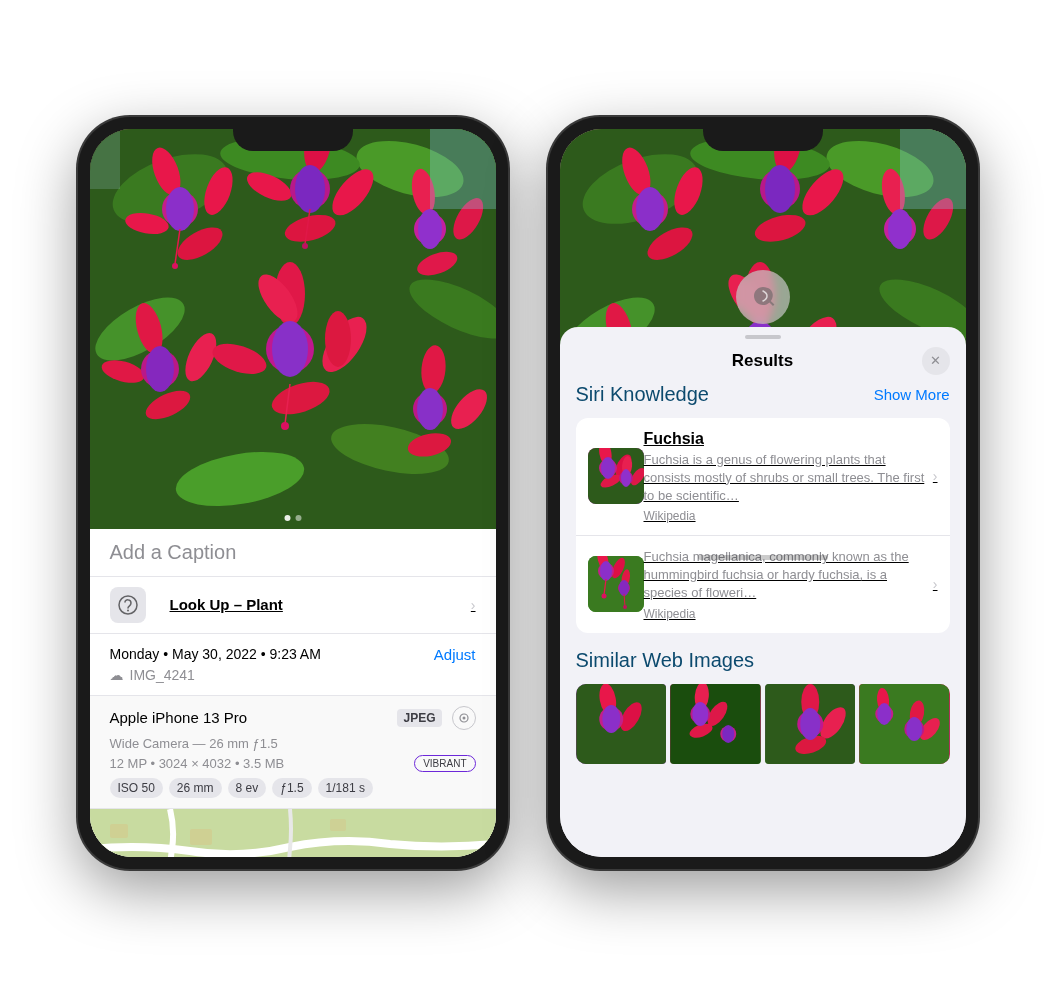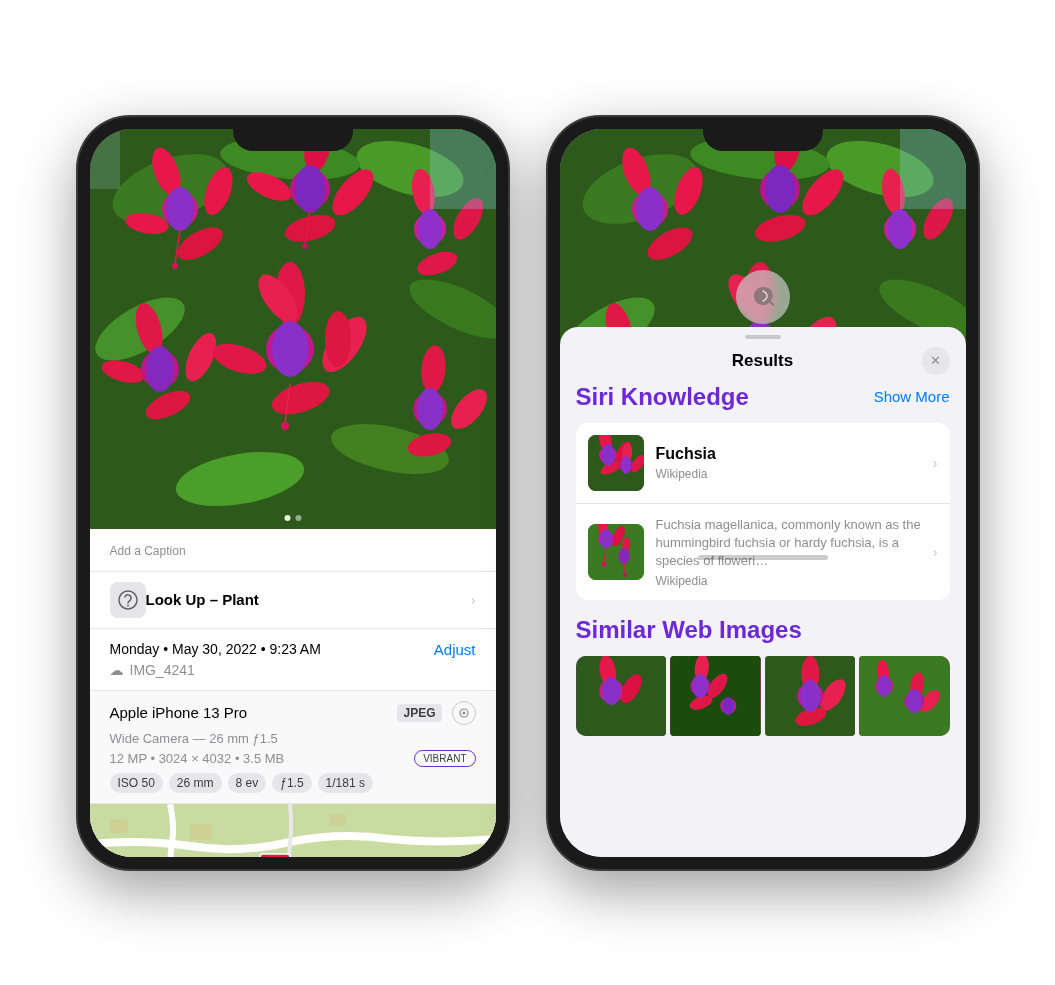--- a/index.html
+++ b/index.html
@@ -131,30 +131,31 @@
       flex: 1;
       padding: 0;
     }
 
     .caption-area {
       padding: 12px 20px;
       border-bottom: 0.5px solid #e5e5ea;
     }
 
     .caption-text {
-      font-size: 12px;
+      font-size: 20px;
       color: #8e8e93;
     }
 
     .lookup-row {
       display: flex;
       align-items: center;
       padding: 10px 20px;
       border-bottom: 0.5px solid #e5e5ea;
-      gap: 0;
+      gap: 24px;
+      text-decoration: underline;
     }
 
     .lookup-icon {
       width: 36px;
       height: 36px;
       border-radius: 8px;
       background: #e5e5ea;
       display: flex;
       align-items: center;
       justify-content: center;
@@ -454,42 +455,42 @@
 
     .section-header {
       display: flex;
       justify-content: space-between;
       align-items: center;
       margin-bottom: 8px;
       padding: 4px 0;
     }
 
     .section-title {
-      font-size: 24px;
-      font-weight: 700;
-      color: #6d28d9;
+      font-size: 20px;
+      font-weight: 400;
+      color: #0c4a6e;
     }
 
     .show-more {
       font-size: 15px;
       color: #007aff;
     }
 
     .knowledge-card {
       background: #ffffff;
       border-radius: 12px;
       overflow: hidden;
     }
 
     .knowledge-item {
       display: flex;
       align-items: center;
       padding: 12px;
-      gap: 12px;
       position: relative;
+      text-decoration: underline;
     }
 
     .knowledge-item:not(:last-child) {
       border-bottom: 0.5px solid #e5e5ea;
     }
 
     .knowledge-thumb {
       width: 56px;
       height: 56px;
       border-radius: 8px;
@@ -884,20 +885,21 @@
                   <g transform="translate(38, 30)">
                     <ellipse cx="0" cy="-12" rx="5" ry="10" fill="#e82050" transform="rotate(5)"></ellipse>
                     <ellipse cx="9" cy="-8" rx="5" ry="10" fill="#dd1848" transform="rotate(35)"></ellipse>
                     <circle cx="0" cy="0" r="7" fill="#bc1888"></circle>
                     <ellipse cx="0" cy="0" rx="5" ry="9" fill="#9030cc"></ellipse>
                   </g>
                 </svg>
               </div>
               <div class="knowledge-info">
                 <div class="knowledge-name">Fuchsia</div>
+                <div class="knowledge-desc">Fuchsia is a genus of flowering plants that consists mostly of shrubs or small trees. The first to be scientific…</div>
                 <div class="knowledge-source">Wikipedia</div>
               </div>
               <span class="knowledge-chevron">›</span>
             </div>
 
             <div class="knowledge-item">
               <div class="knowledge-thumb hardy-thumb">
                 <svg width="56" height="56" viewBox="0 0 56 56">
                   <rect width="56" height="56" fill="#3a7a20"></rect>
                   <g transform="translate(18, 15)">

